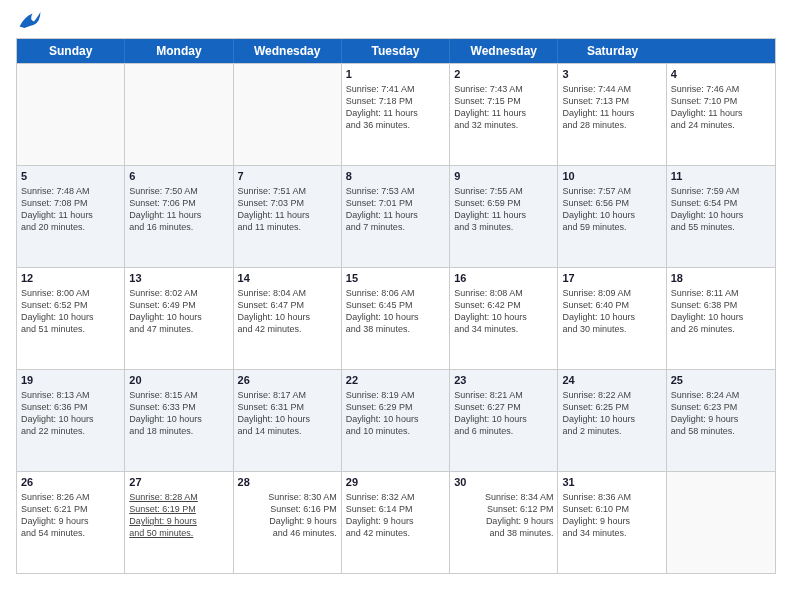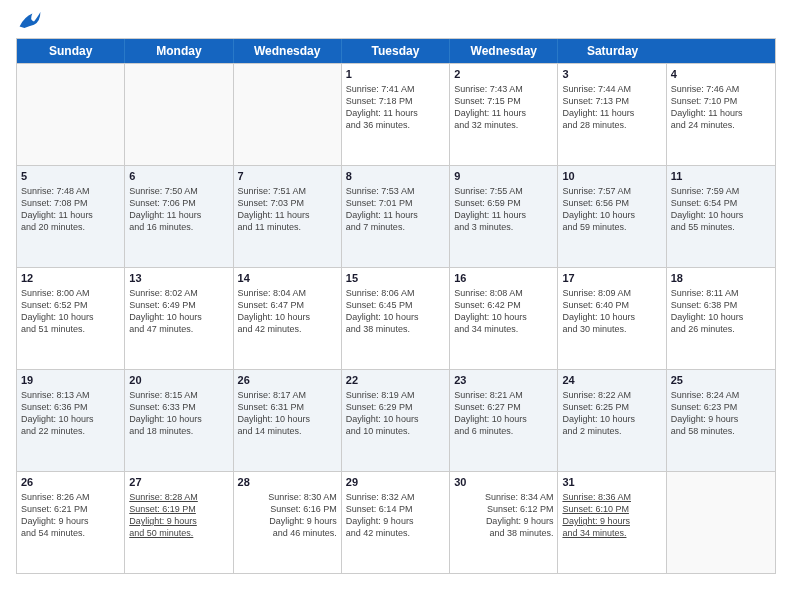--- a/index.html
+++ b/index.html
@@ -373,21 +373,21 @@
           </div>
           <div class="cal-cell">
             <div class="day-num">30</div>
             <div class="day-info" style="white-space: pre-line; text-align: right;">Sunrise: 8:34 AM
 Sunset: 6:12 PM
 Daylight: 9 hours
 and 38 minutes.</div>
           </div>
           <div class="cal-cell">
             <div class="day-num">31</div>
-            <div class="day-info" style="white-space: pre-line; text-decoration: underline;">Sunrise: 8:36 AM
+            <div class="day-info" style="white-space: pre-line;">Sunrise: 8:36 AM
 Sunset: 6:10 PM
 Daylight: 9 hours
 and 34 minutes.</div>
           </div>
           <div class="cal-cell empty"></div>
         </div>
       </div>
   </div>
 </div>
 

